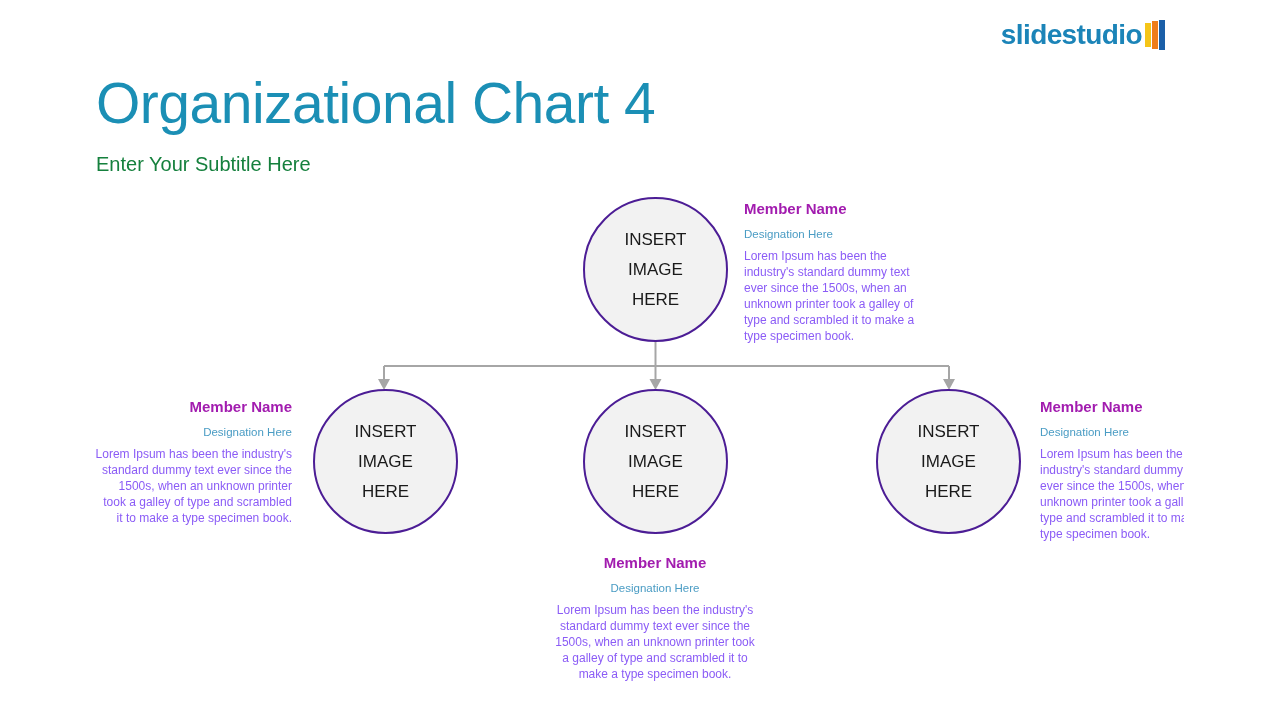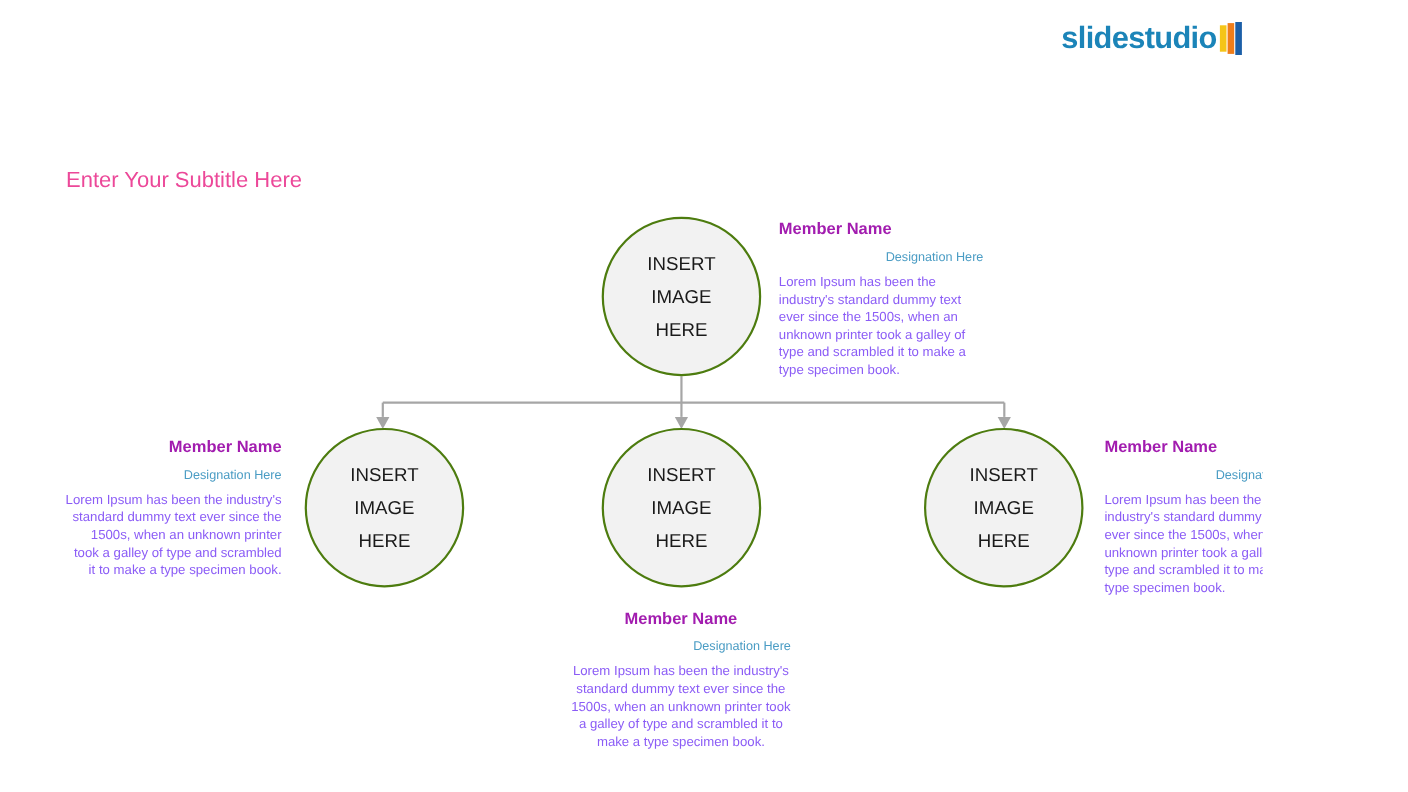--- a/index.html
+++ b/index.html
@@ -9,20 +9,21 @@
   }
   body {
     font-family: "Liberation Sans", sans-serif;
   }
   #slide {
     position: relative;
     width: 1148px;
     height: 720px;
     background: #ffffff;
     overflow: hidden;
+    margin-left: 36px;
   }
 
   
   #logo {
     position: absolute;
     top: 18px;
     right: 18px;
     display: flex;
     align-items: center;
     height: 34px;
@@ -57,21 +58,21 @@
     color: #1b8fb5;
     letter-spacing: -0.5px;
     line-height: 1.1;
     white-space: nowrap;
   }
   #subtitle {
     position: absolute;
     left: 60px;
     top: 152px;
     font-size: 20px;
-    color: #ec4899;
+    color: #15803d;
     line-height: 1.2;
     white-space: nowrap;
     text-align: center;
   }
 
   
   #connectors {
     position: absolute;
     left: 0;
     top: 0;
@@ -80,21 +81,21 @@
     pointer-events: none;
   }
 
   
   .node-circle {
     position: absolute;
     width: 145px;
     height: 145px;
     border-radius: 50%;
     background: #f2f2f2;
-    border: 2px solid #4d7c0f;
+    border: 2px solid #4c1d95;
     box-sizing: border-box;
     display: flex;
     flex-direction: column;
     align-items: center;
     justify-content: center;
     color: #1a1a1a;
     font-size: 17px;
     line-height: 30px;
     text-align: center;
   }
@@ -114,21 +115,20 @@
     font-weight: bold;
     color: #a21caf;
     line-height: 1.2;
     margin: 0 0 10px 0;
   }
   .member-designation {
     font-size: 11.5px;
     color: #4a9cc4;
     line-height: 1.2;
     margin: 0 0 6px 0;
-    text-align: right;
   }
   .member-desc {
     font-size: 12px;
     color: #8b5cf6;
     line-height: 16px;
     margin: 0;
   }
 
   #block-top   { left: 708px; top: 200px; width: 186px; text-align: left; }
   #block-left  { left: 58px;  top: 398px; width: 198px; text-align: right; }
@@ -142,20 +142,21 @@
 
   <div id="logo">
     <div id="logo-text">slidestudio</div>
     <div id="logo-mark">
       <div class="logo-bar b1"></div>
       <div class="logo-bar b2"></div>
       <div class="logo-bar b3"></div>
     </div>
   </div>
 
+  <div id="title">Organizational Chart 4</div>
   <div id="subtitle">Enter Your Subtitle Here</div>
 
   <svg id="connectors" viewBox="0 0 1280 720" width="1280" height="720">
 
     <line x1="619.5" y1="342" x2="619.5" y2="366" stroke="#a6a6a6" stroke-width="2"></line>
 
     <line x1="348" y1="366" x2="913" y2="366" stroke="#a6a6a6" stroke-width="2"></line>
 
     <line x1="348" y1="366" x2="348" y2="379" stroke="#a6a6a6" stroke-width="2"></line>
     <polygon points="342,379 354,379 348,390" fill="#a6a6a6"></polygon>

